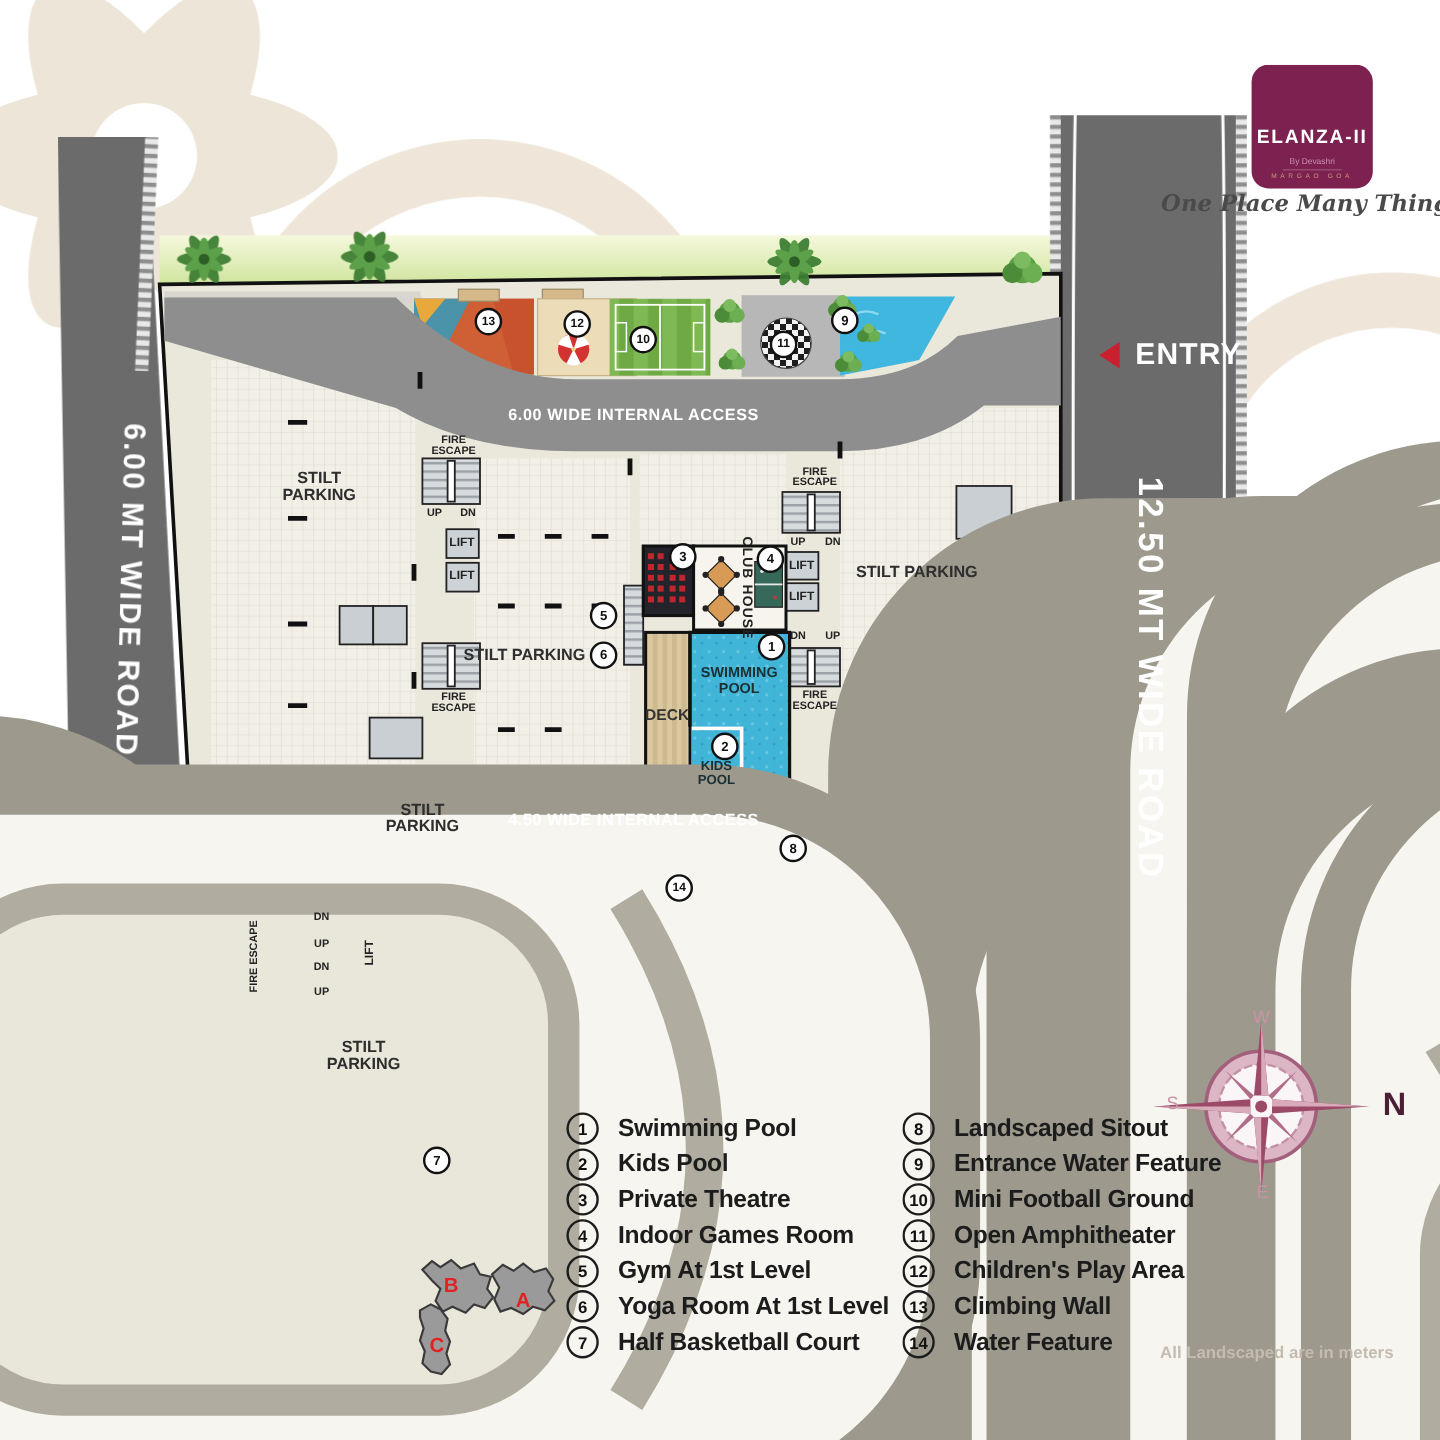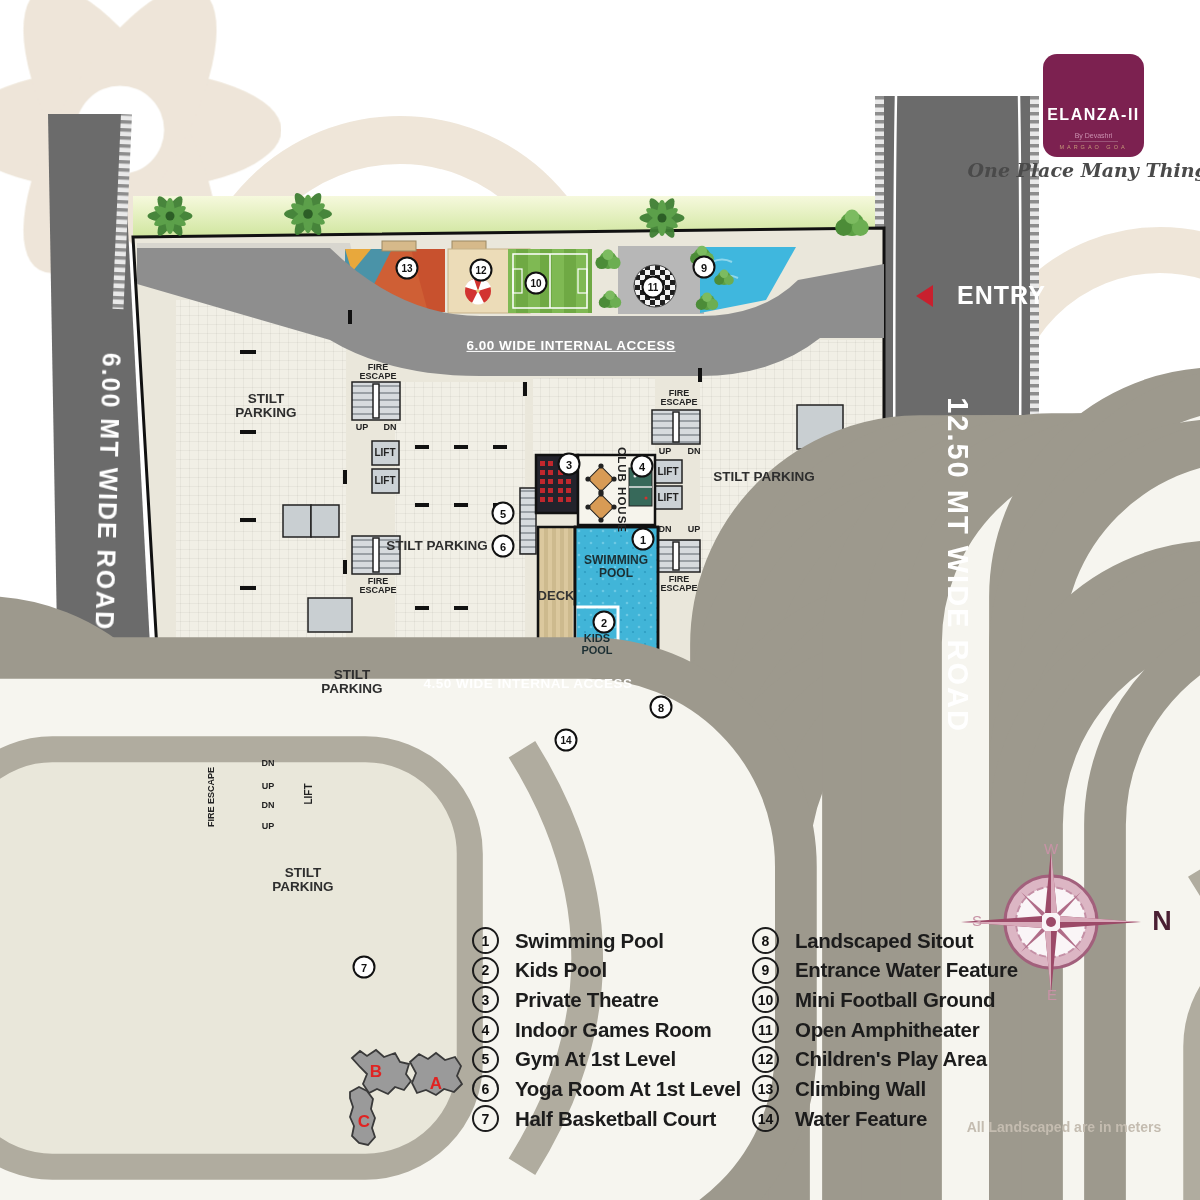--- a/index.html
+++ b/index.html
@@ -22,21 +22,21 @@
           align-items:center;justify-content:center;transform:translate(-50%,-50%);}
   
   .logoBox{position:absolute;left:1043px;top:54px;width:101px;height:103px;background:#7c2150;
            border-radius:14px;text-align:center;}
   .logoTitle{margin-top:52px;color:#fff;font-size:16px;font-weight:bold;letter-spacing:1.5px;}
   .logoBy{color:#c98fae;font-size:7px;margin-top:1px;border-bottom:1px solid #9b5578;display:inline-block;padding:0 6px 2px;}
   .logoLoc{color:#c59a79;font-size:5.5px;letter-spacing:3px;margin-top:2px;}
   .tagline{position:absolute;left:1093px;top:170px;transform:translate(-50%,-50%);
            font-family:"DejaVu Serif", serif;font-style:italic;font-size:19px;color:#4a4a4a;white-space:nowrap;font-weight:bold;}
   
-  .entryWrap{position:absolute;left:916px;top:281px;display:flex;align-items:center;gap:24px;}
+  .entryWrap{position:absolute;left:916px;top:281px;display:flex;align-items:center;gap:13px;}
   .entryArrow{width:0;height:0;border-top:11px solid transparent;border-bottom:11px solid transparent;
               border-right:17px solid #c8202e;}
   .entryTxt{color:#fff;font-size:25px;font-weight:bold;letter-spacing:1px;}
   
   .legendTitle{position:absolute;left:473px;top:845px;font-family:"Liberation Mono", monospace;
                font-weight:bold;font-size:25px;letter-spacing:5px;color:#2b2b2b;line-height:1.28;}
   .legendCol{position:absolute;display:flex;flex-direction:column;}
   .lrow{display:flex;align-items:center;height:23px;margin-bottom:6.7px;}
   .lnum{width:23px;height:23px;border:2px solid #1c1c1c;border-radius:50%;display:flex;align-items:center;
         justify-content:center;font-weight:bold;font-size:14px;color:#111;flex:0 0 auto;}
@@ -476,21 +476,21 @@
         <circle cx="-8.7" cy="-5" r="8.5"></circle>
   </g>
 </svg>
 
 <div class="t roadTxt" style="left:108px;top:492px;transform:translate(-50%,-50%) rotate(91.5deg);">6.00 MT WIDE ROAD</div>
 <div class="t roadTxtBig rot90" style="left:958px;top:565px;">12.50 MT WIDE ROAD</div>
 <div class="entryWrap">
   <div class="entryArrow"></div>
   <div class="entryTxt">ENTRY</div>
 </div>
-<div class="t accessTxt" style="left:571px;top:346px;text-decoration:underline;">6.00 WIDE INTERNAL ACCESS</div>
+<div class="t accessTxt" style="left:528px;top:346px;">6.00 WIDE INTERNAL ACCESS</div>
 <div class="t accessTxt" style="left:528px;top:684px;">4.50 WIDE INTERNAL ACCESS</div>
 
 <div class="t stilt wrap" style="left:266px;top:406px;width:74px;">STILT PARKING</div>
 <div class="t stilt" style="left:437px;top:546px;">STILT PARKING</div>
 <div class="t stilt" style="left:764px;top:477px;">STILT PARKING</div>
 <div class="t stilt wrap" style="left:352px;top:682px;width:76px;">STILT PARKING</div>
 <div class="t stilt wrap" style="left:303px;top:880px;width:76px;">STILT PARKING</div>
 
 <div class="t small9 wrap" style="left:378px;top:372px;width:52px;">FIRE ESCAPE</div>
 <div class="t small9 wrap" style="left:378px;top:586px;width:52px;">FIRE ESCAPE</div>

